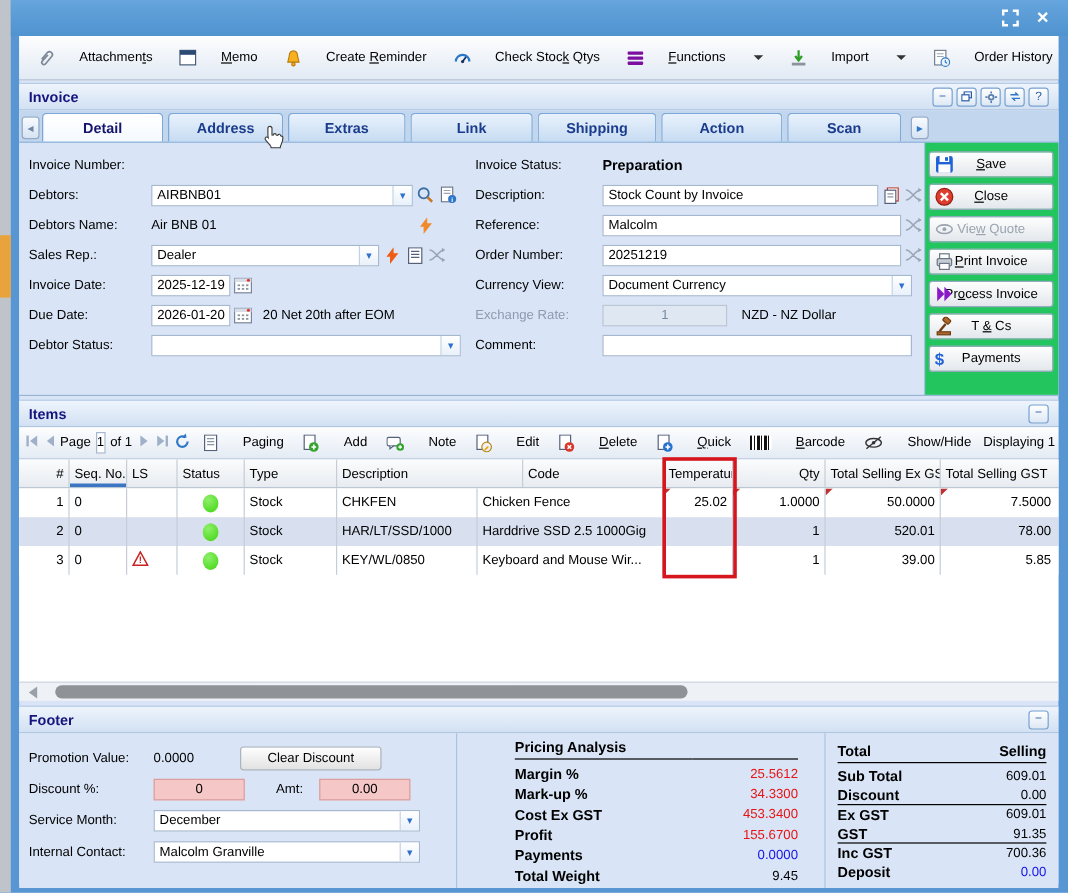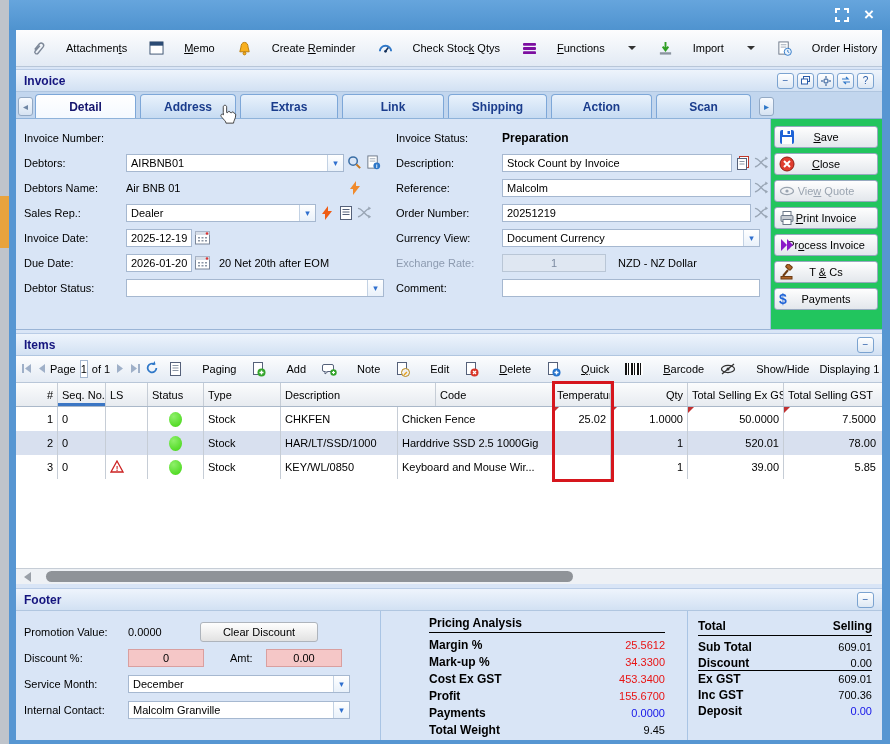--- a/index.html
+++ b/index.html
@@ -749,20 +749,24 @@
               <span class="val">609.01</span>
             </div>
           <div class="tot-row uline">
               <span class="lbl">Discount</span>
               <span class="val">0.00</span>
             </div>
           <div class="tot-row">
               <span class="lbl">Ex GST</span>
               <span class="val">609.01</span>
             </div>
+          <div class="tot-row uline">
+              <span class="lbl">GST</span>
+              <span class="val">91.35</span>
+            </div>
           <div class="tot-row">
               <span class="lbl">Inc GST</span>
               <span class="val">700.36</span>
             </div>
           <div class="tot-row">
               <span class="lbl">Deposit</span>
               <span class="val blue">0.00</span>
             </div>
         </div>
       </div>

